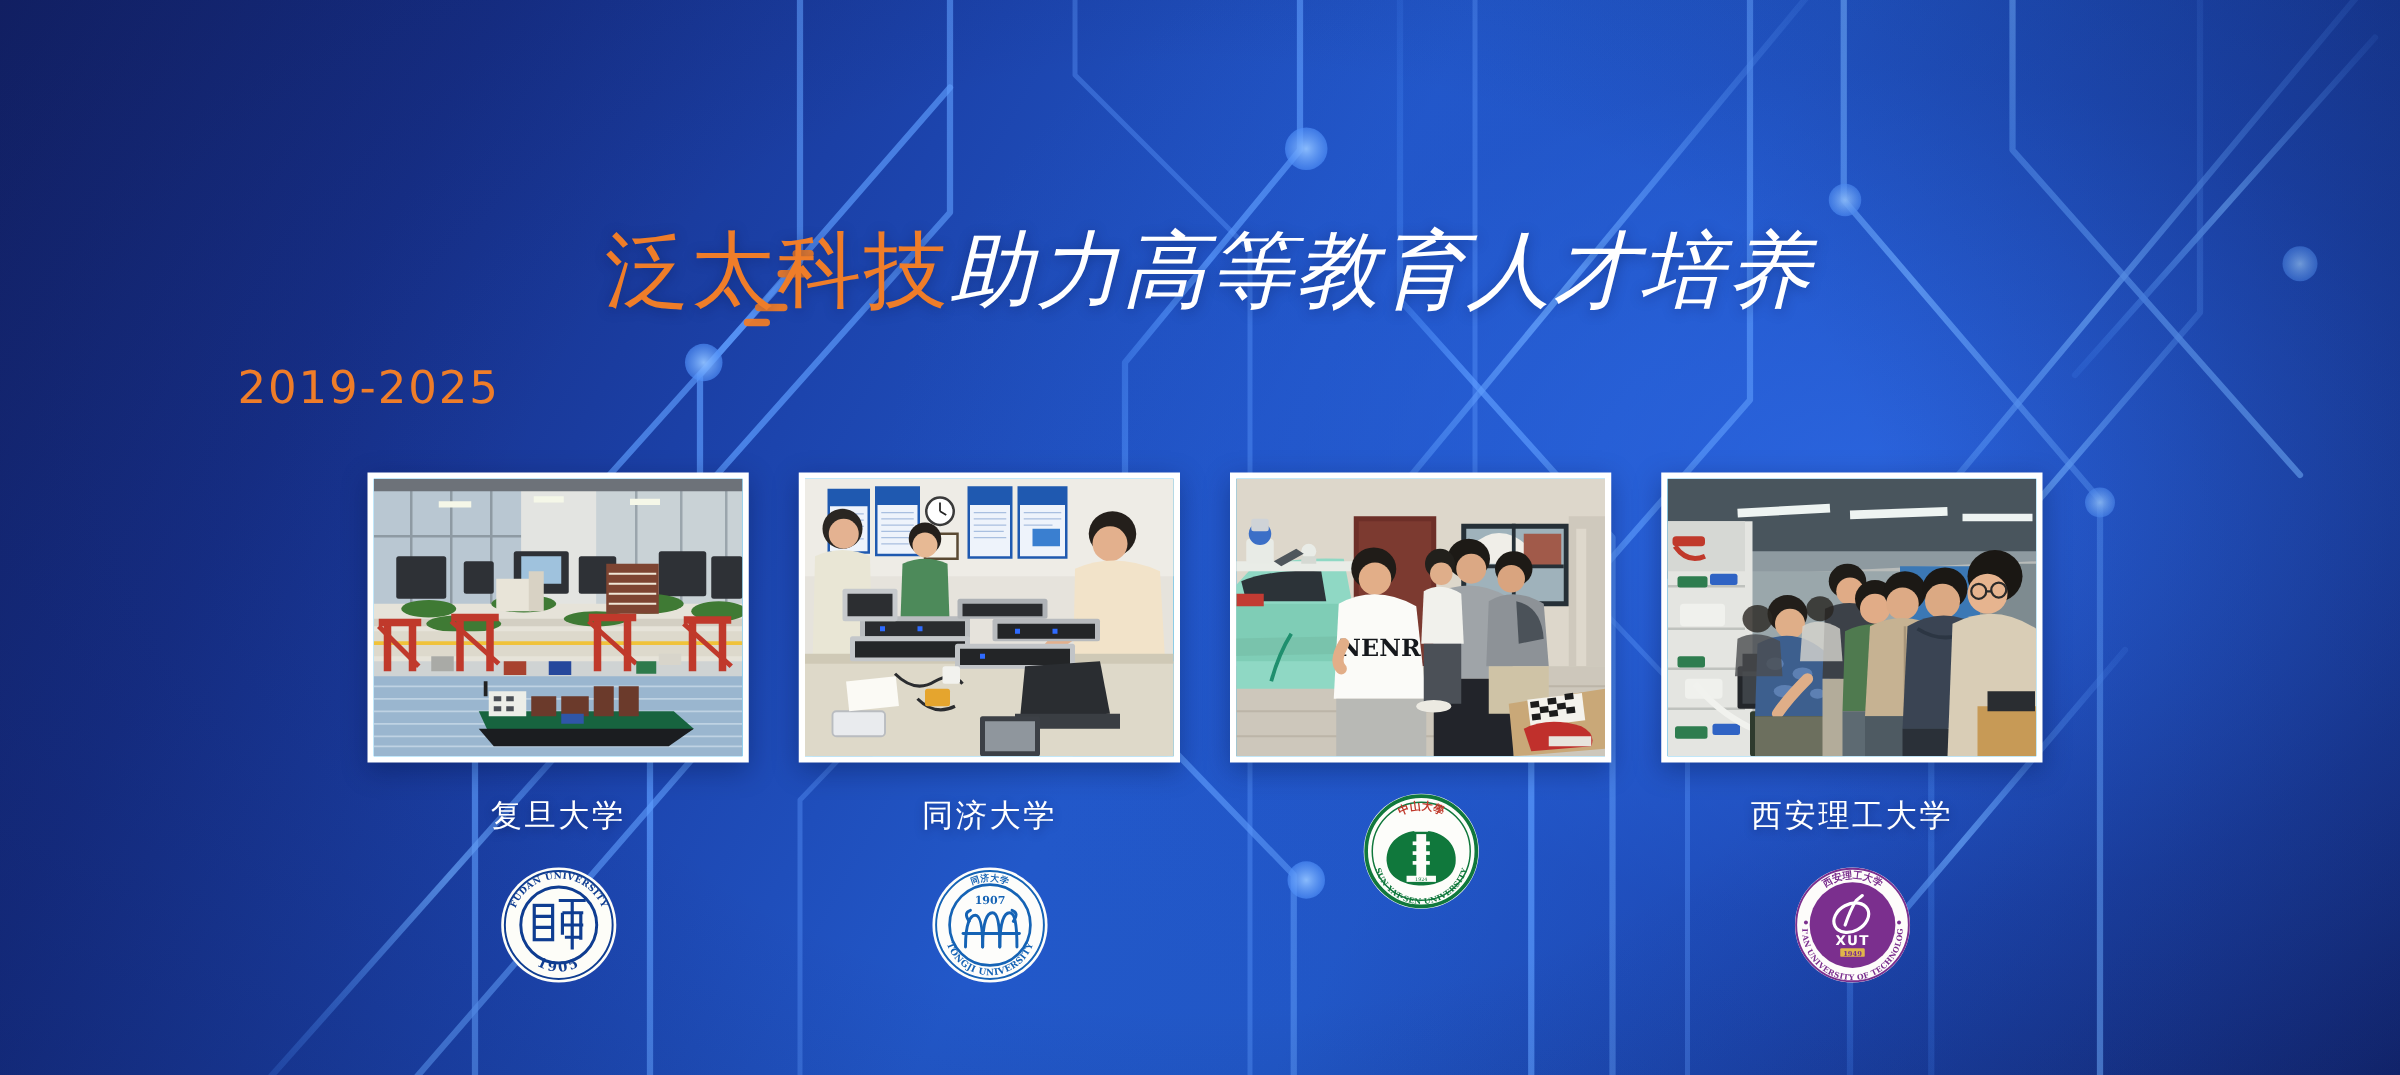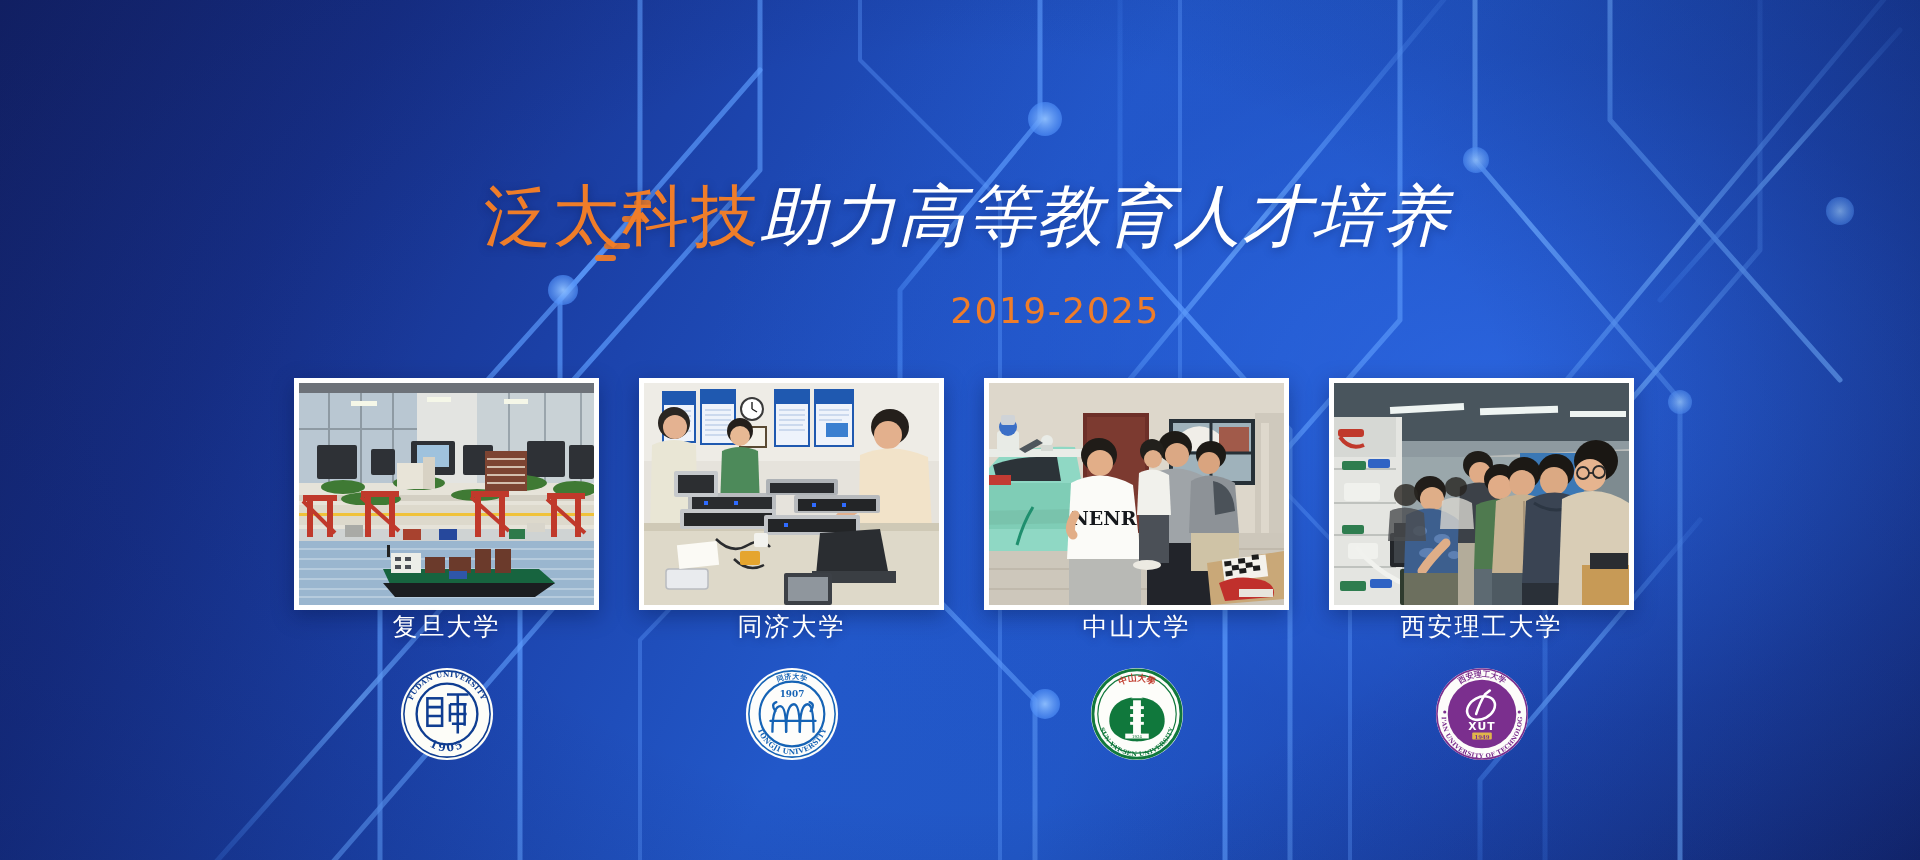--- a/index.html
+++ b/index.html
@@ -50,21 +50,20 @@
     white-space:nowrap;
     text-shadow:0 2px 10px rgba(5,18,62,.35);
   }
   .headline .brand{ color:#ef7d29;margin-left:14px; }
   .headline .rest { color:#ffffff;font-style:italic; }
 
   .years{
     position:absolute;
     top:290px;
     left:0; right:0;
-    text-align:center;
     color:#ef7d29;
     font-size:36px;
     letter-spacing:1.5px;
     padding-left:190px;
   }
 
   
   .cards{
     position:absolute;
     top:378px;
@@ -85,20 +84,21 @@
   }
   .photo{
     width:100%; height:100%;
     overflow:hidden;
     position:relative;
     background:#0ea5e9;
   }
   .photo svg{ display:block; width:100%; height:100%; }
 
   .uni-name{
+    margin-top:26px;
     text-align:center;
     color:#ffffff;
     font-size:25px;
     letter-spacing:2px;
     text-shadow:0 2px 8px rgba(5,18,62,.4);
   }
 
   .logo-wrap{
     margin-top:22px;
     display:flex;
@@ -534,21 +534,20 @@
                 <rect x="236" y="186" width="7" height="5" transform="rotate(-7 256 185)"></rect>
                 <rect x="250" y="185" width="7" height="5" transform="rotate(-7 256 185)"></rect>
                 <rect x="264" y="184" width="7" height="5" transform="rotate(-7 256 185)"></rect>
               </g>
             </g>
             <path d="M230 200 Q250 190 276 198 Q288 204 284 214 L236 218 Z" fill="#c0302c"></path>
             <rect x="250" y="206" width="34" height="8" fill="#e8e5dd"></rect>
           </svg>
         </div>
       </div>
-      <div class="uni-name">中山大学</div>
       <div class="logo-wrap">
         <svg class="logo" viewBox="0 0 100 100">
           <circle cx="50" cy="50" r="47" fill="#fdfdfa"></circle>
           <circle cx="50" cy="50" r="45" fill="none" stroke="#10783c" stroke-width="3"></circle>
           <circle cx="50" cy="50" r="40" fill="none" stroke="#10783c" stroke-width="1.2"></circle>
           <defs>
             <path id="zsArcTop" d="M 16 50 A 34 34 0 0 1 84 50"></path>
             <path id="zsArcBot" d="M 11 54 A 39 39 0 0 0 89 54"></path>
           </defs>
           <text fill="#c0392b" font-size="9" font-family="'DejaVu Sans',sans-serif" font-weight="bold">

